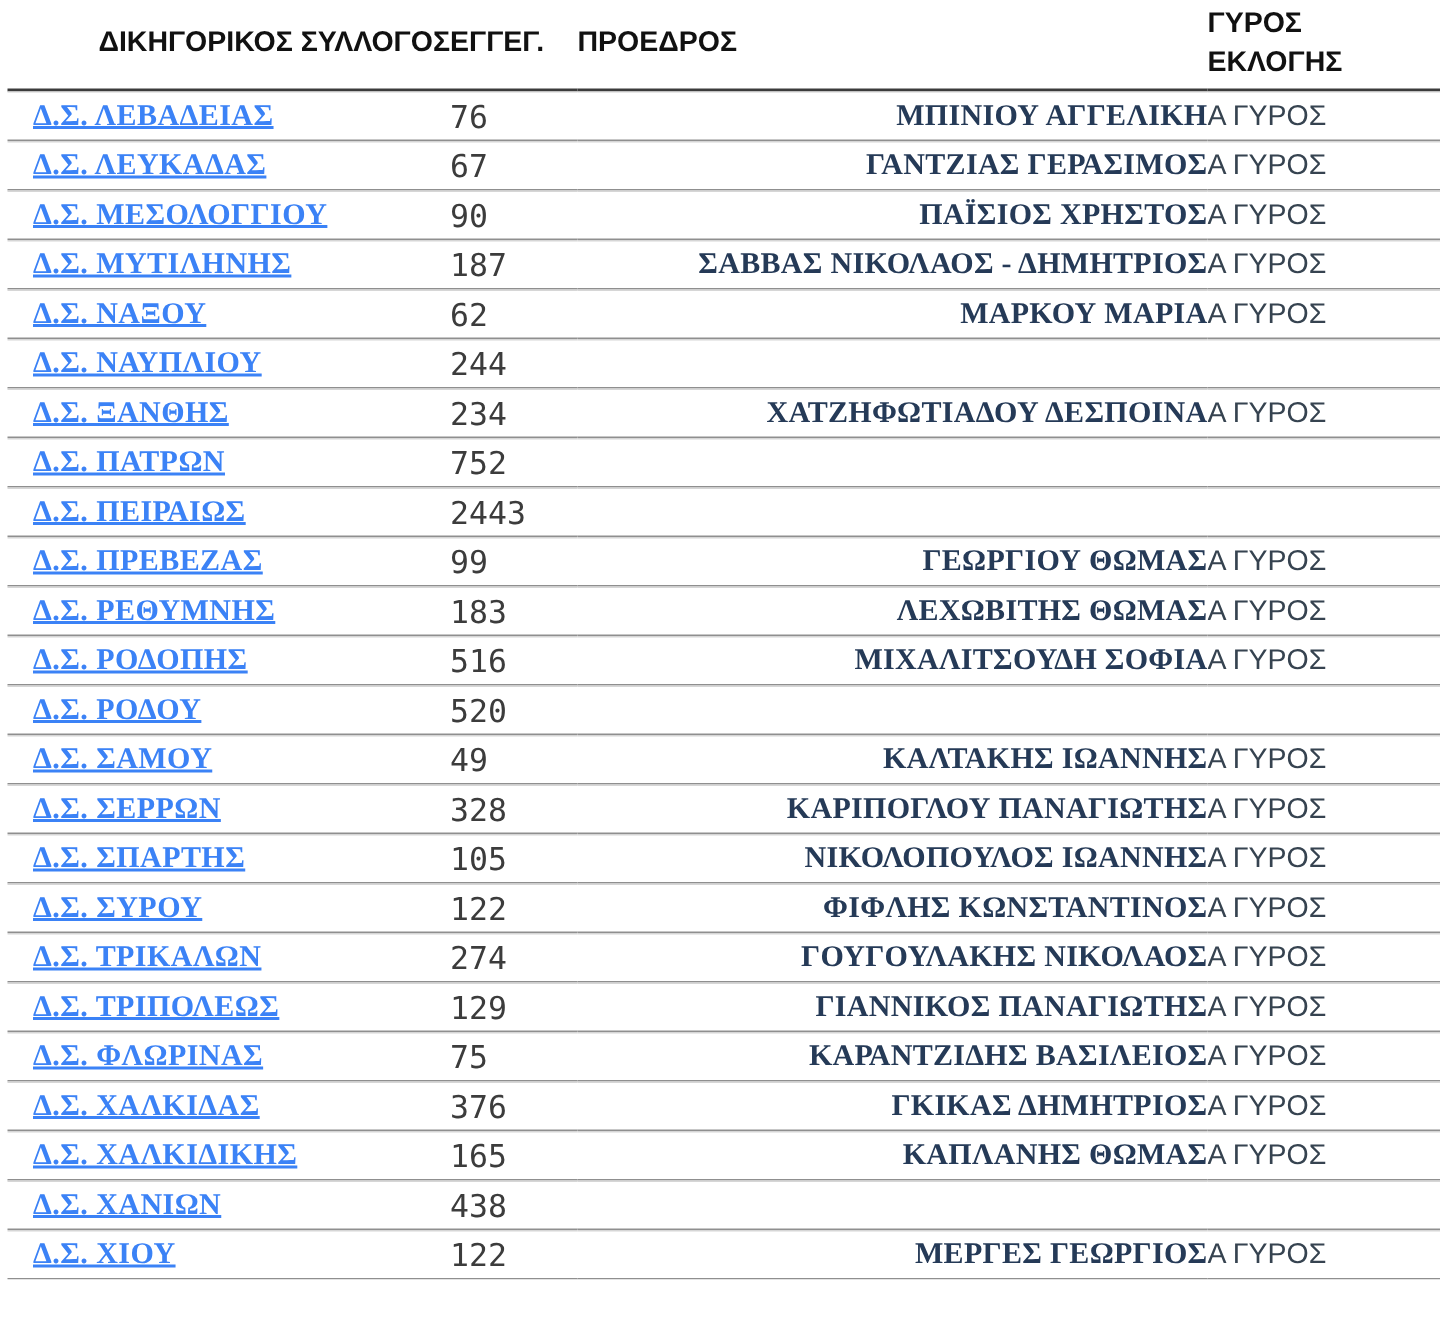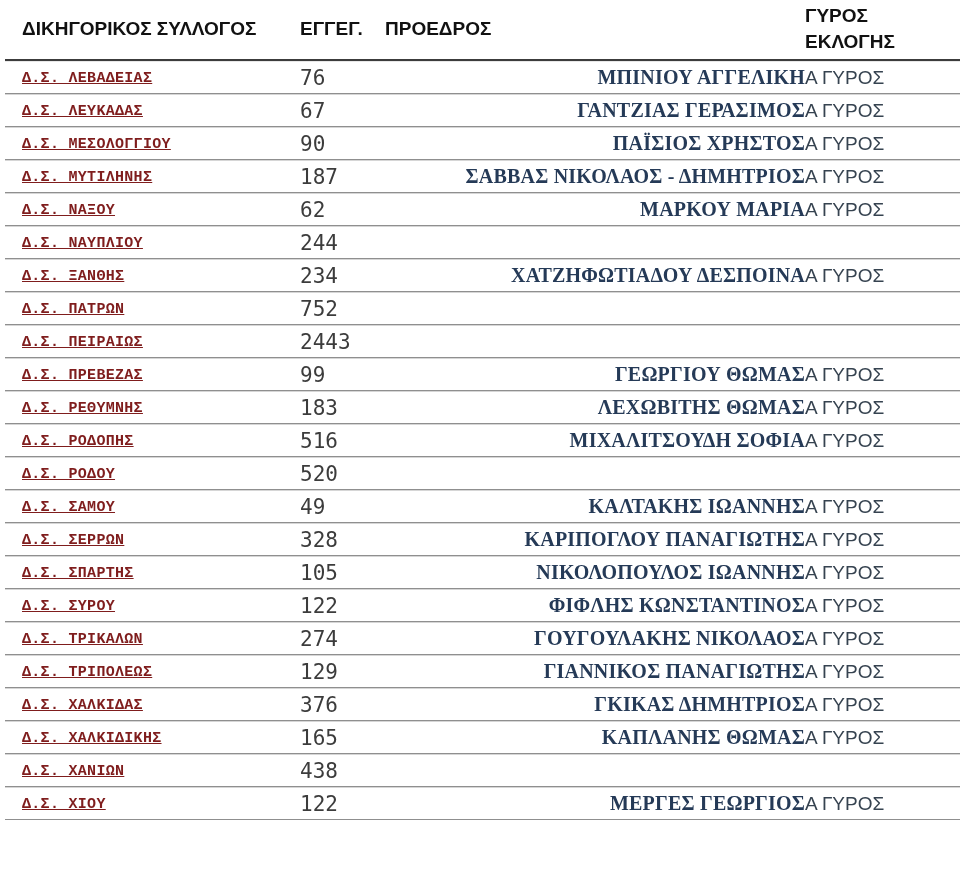--- a/index.html
+++ b/index.html
@@ -28,41 +28,41 @@
     font-size: 19px;
     line-height: 26px;
     color: #111111;
     text-align: left;
     vertical-align: middle;
     padding: 3px 0 4px 0;
     border-bottom: 2px solid #3c3c3c;
     height: 48px;
     box-sizing: border-box;
   }
-  th.assoc { padding-left: 17px; }
+  th.assoc { padding-left: 17px; text-align: right; }
 
   td {
     height: 33px;
     box-sizing: border-box;
     padding: 0;
     vertical-align: middle;
     border-top: 1px solid #d6d6d6;
     border-bottom: 1px solid #8f8f8f;
     white-space: nowrap;
     overflow: hidden;
   }
   tbody tr:first-child td { border-top: 1px solid #e8e8e8; }
 
   td.assoc { padding-left: 17px; }
 
   a.assoc-link {
-    font-family: Liberation Mono, monospace;
+    font-family: Liberation Serif, serif;
     font-weight: 700;
-    font-size: 15px;
-    color: #7f1d1d;
+    font-size: 20px;
+    color: #3b82f6;
     text-decoration: underline;
     letter-spacing: 0.3px;
   }
   td.reg {
     font-family: "DejaVu Sans Mono", monospace;
     font-size: 21px;
     color: #3c3c3c;
     margin-top: 25px;
   }
   td.pres {
@@ -264,20 +264,28 @@
 
   <tr>
     <td class="assoc">
       <a class="assoc-link" href="#">Δ.Σ. ΤΡΙΠΟΛΕΩΣ</a>
     </td>
     <td class="reg">129</td>
     <td class="pres">ΓΙΑΝΝΙΚΟΣ ΠΑΝΑΓΙΩΤΗΣ</td>
     <td class="round">Α ΓΥΡΟΣ</td>
   </tr>
 
+  <tr>
+    <td class="assoc">
+      <a class="assoc-link" href="#">Δ.Σ. ΦΛΩΡΙΝΑΣ</a>
+    </td>
+    <td class="reg">75</td>
+    <td class="pres">ΚΑΡΑΝΤΖΙΔΗΣ ΒΑΣΙΛΕΙΟΣ</td>
+    <td class="round">Α ΓΥΡΟΣ</td>
+  </tr>
 
   <tr>
     <td class="assoc">
       <a class="assoc-link" href="#">Δ.Σ. ΧΑΛΚΙΔΑΣ</a>
     </td>
     <td class="reg">376</td>
     <td class="pres">ΓΚΙΚΑΣ ΔΗΜΗΤΡΙΟΣ</td>
     <td class="round">Α ΓΥΡΟΣ</td>
   </tr>
 

